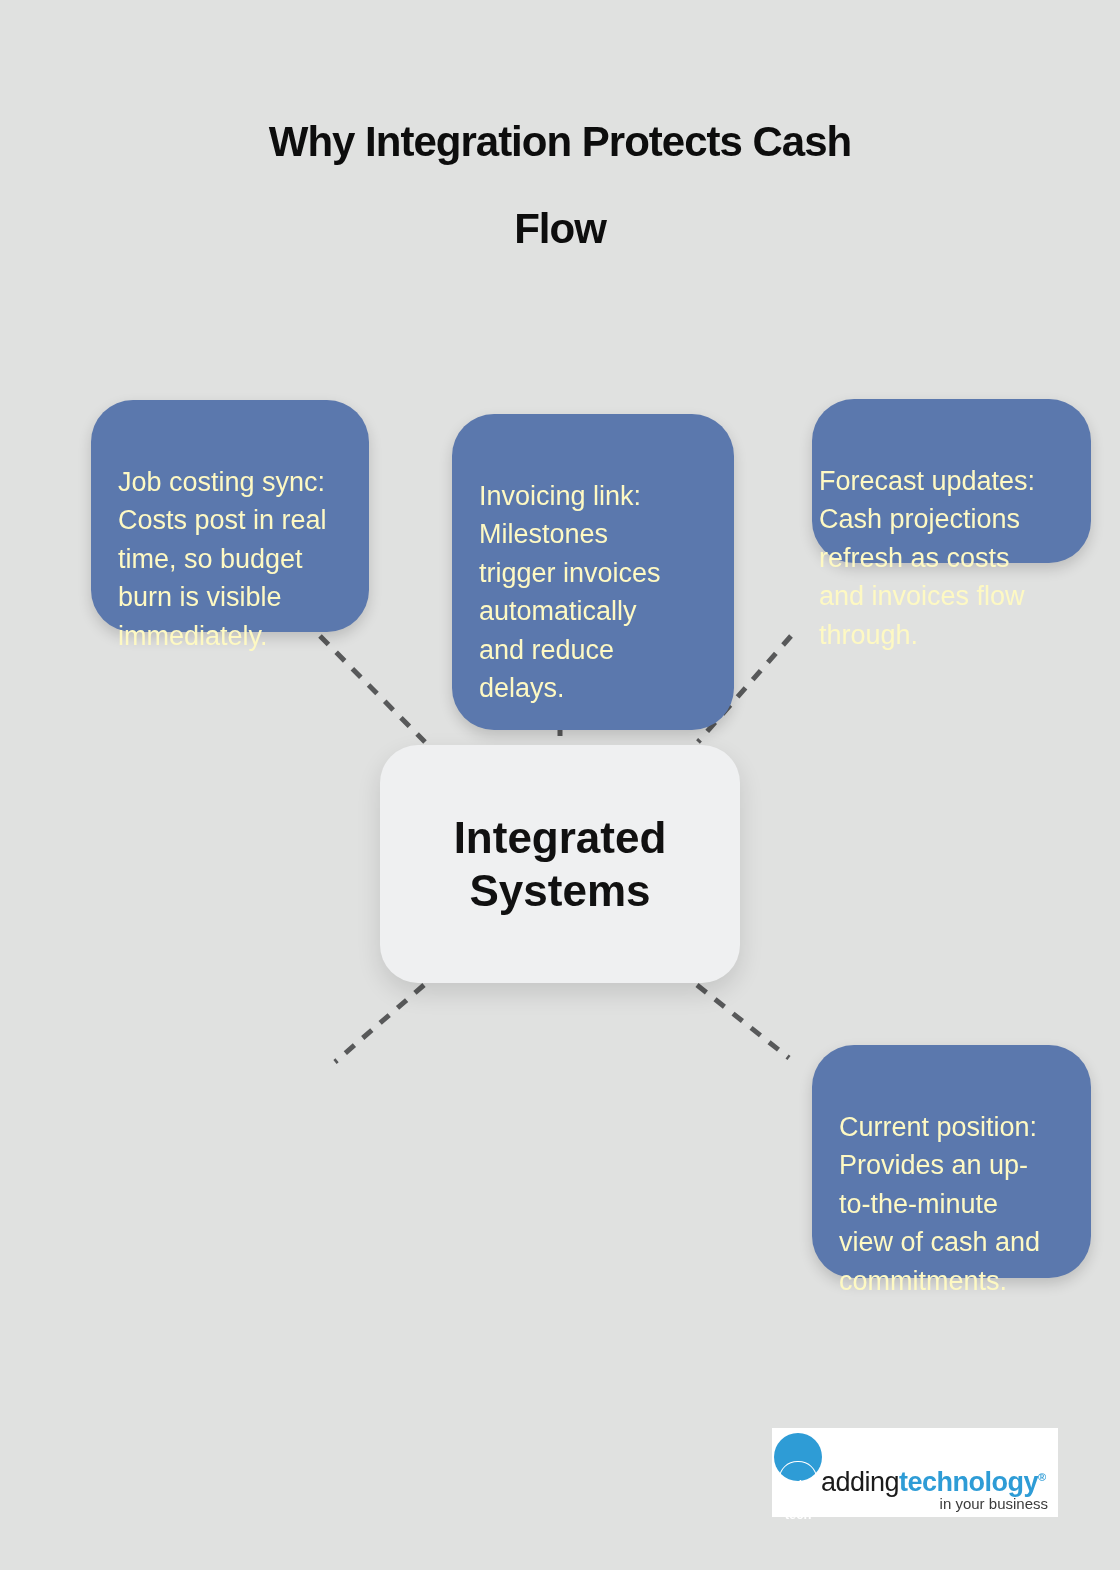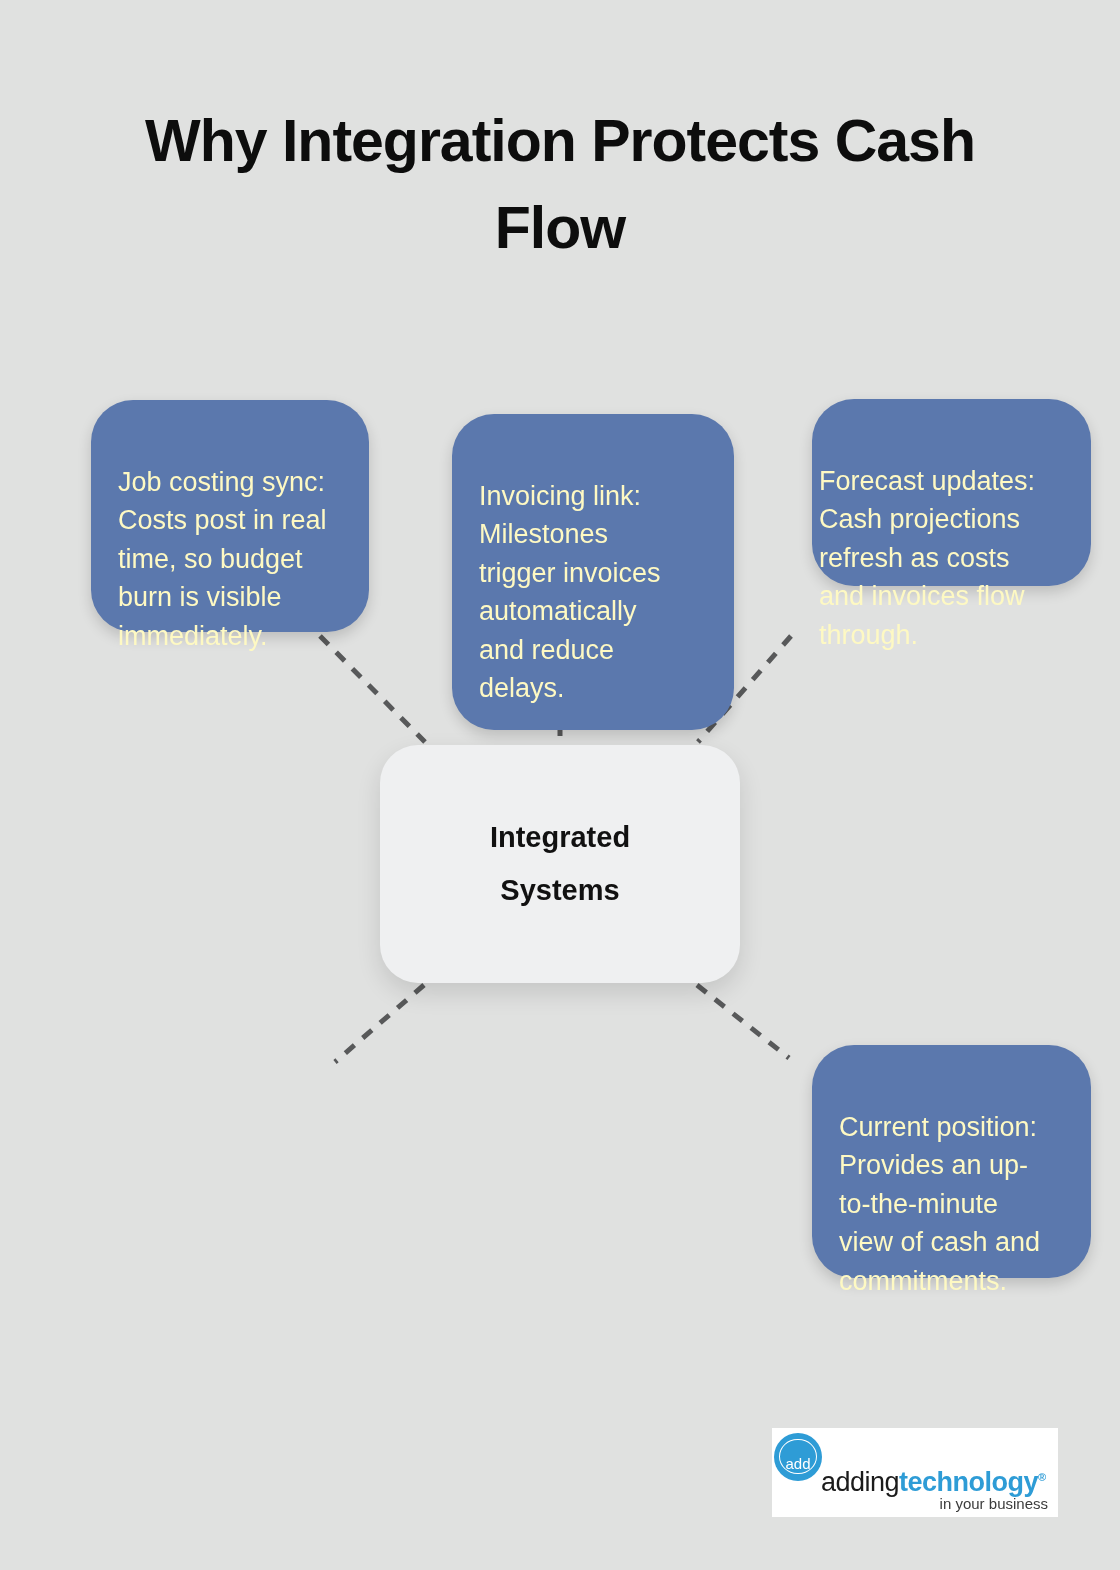--- a/index.html
+++ b/index.html
@@ -12,21 +12,21 @@
     position: relative;
     width: 1120px; height: 1570px;
     background: #e0e1e0;
     overflow: hidden;
   }
   .title {
     position: absolute;
     left: 0; right: 0; top: 98px;
     margin: 0;
     text-align: center;
-    font-size: 59px;
+    font-size: 42px;
     font-weight: 700;
     letter-spacing: -1px;
     line-height: 87px;
     color: #0d0d0d;
     white-space: pre-line;
   }
   .connectors {
     position: absolute;
     left: 0; top: 0;
     width: 1120px; height: 1570px;
@@ -40,35 +40,35 @@
     color: #fef9c3;
     font-size: 27px;
     line-height: 38.5px;
     padding: 24px 20px 12px 27px;
     box-sizing: border-box;
     white-space: pre-line;
     margin-left: 29px;
   }
   .card-tl { left: 62px;  top: 400px;  width: 278px; height: 232px; }
   .card-tm { left: 423px; top: 414px;  width: 282px; height: 316px; }
-  .card-tr { left: 783px; top: 399px;  width: 279px; height: 187px; padding-left: 7px; }
+  .card-tr { left: 783px; top: 399px;  width: 279px; height: 164px; padding-left: 7px; }
   .card-bl { left: 62px;  top: 1057px; width: 283px; height: 271px; }
   .card-br { left: 783px; top: 1045px; width: 279px; height: 233px; }
   .center-node {
     position: absolute;
     left: 380px; top: 745px;
     width: 360px; height: 238px;
     background: #eff0f1;
     border-radius: 38px;
     box-shadow: 0 10px 24px rgba(0,0,0,0.12);
     display: flex;
     align-items: center;
     justify-content: center;
     text-align: center;
-    font-size: 29px;
+    font-size: 44px;
     font-weight: 700;
     color: #111111;
     line-height: 53px;
     white-space: pre-line;
   }
   .logo {
     position: absolute;
     left: 772px; top: 1428px;
     width: 286px; height: 89px;
     background: #ffffff;
@@ -84,20 +84,21 @@
     box-sizing: border-box;
     padding-top: 6px;
     line-height: 1;
   }
   .logo-circle .add {
     display: inline-block;
     font-size: 15px;
     border: 1.5px solid #ffffff;
     border-radius: 50%;
     padding: 16px 5px 2px 5px;
+    margin-top: 22px;
   }
   .logo-circle .tech {
     display: block;
     font-size: 13px;
     font-weight: 700;
     margin-top: 12px;
   }
   .logo-brand {
     position: absolute;
     left: 49px; top: 39px;

